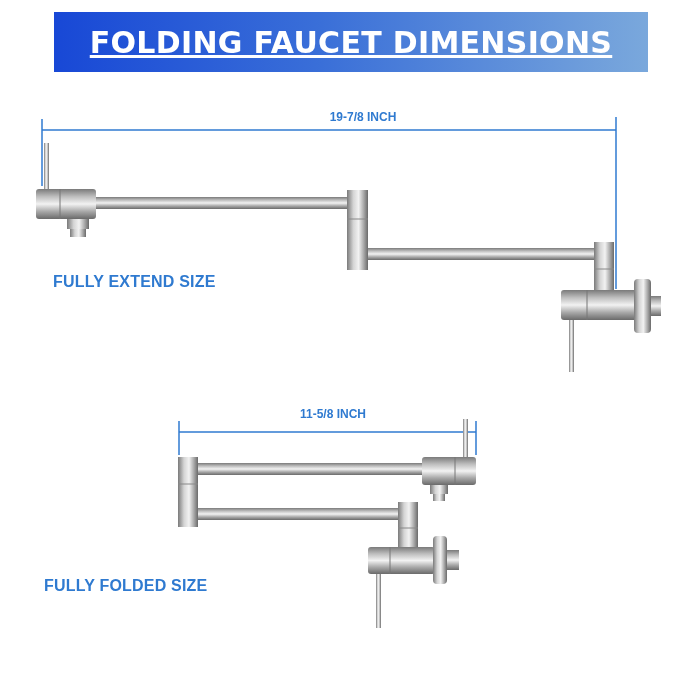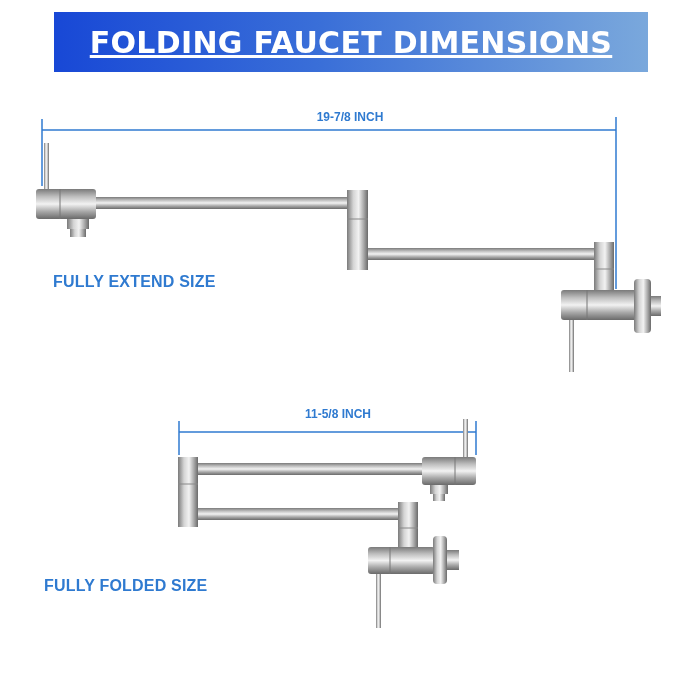--- a/index.html
+++ b/index.html
@@ -1,21 +1,21 @@
 <!DOCTYPE html>
 <html><head>
 <meta charset="utf-8">
 <style>
   html, body { margin:0; padding:0; background:#ffffff; }
   body { width:700px; height:700px; position:relative; overflow:hidden; font-family:"Liberation Sans", sans-serif; }
   .banner { position:absolute; left:54px; top:12px; width:594px; height:60px;
     background:linear-gradient(90deg,#1848d6 0%,#3a6fd8 45%,#7aa8dc 100%);
     display:flex; align-items:center; justify-content:center; }
   .banner-title { color:#ffffff; font-family:"DejaVu Sans", sans-serif; font-weight:bold; font-size:30px; letter-spacing:0.3px;text-decoration:underline; }
-  .dim-label { position:absolute; color:#2f7ad0; font-weight:bold; font-size:12px; text-align:center; }
+  .dim-label { position:absolute; color:#2f7ad0; font-weight:bold; font-size:12px; text-align:center;margin-left:13px; }
   .caption { position:absolute; color:#2f7ad0; font-weight:bold; font-size:16px; letter-spacing:0.2px; }
   svg.art { position:absolute; left:0; top:0; }
 </style>
 </head>
 <body>
 
 <div class="banner">
   <span class="banner-title">FOLDING FAUCET DIMENSIONS</span>
 </div>
 
@@ -104,14 +104,14 @@
 
     <rect x="447" y="550" width="12" height="20" fill="url(#hpipe)"></rect>
 
     <rect x="376" y="574" width="5" height="54" fill="url(#vpipe)"></rect>
   </g>
 </svg>
 
 <div class="dim-label" style="left:290px; top:110px; width:120px;">19-7/8 INCH</div>
 <div class="caption" style="left:53px; top:273px;">FULLY EXTEND SIZE</div>
 
-<div class="dim-label" style="left:278px; top:407px; width:120px;">11-5/8 INCH</div>
+<div class="dim-label" style="left:260px; top:407px; width:120px;">11-5/8 INCH</div>
 <div class="caption" style="left:44px; top:577px;">FULLY FOLDED SIZE</div>
 
 </body></html>

